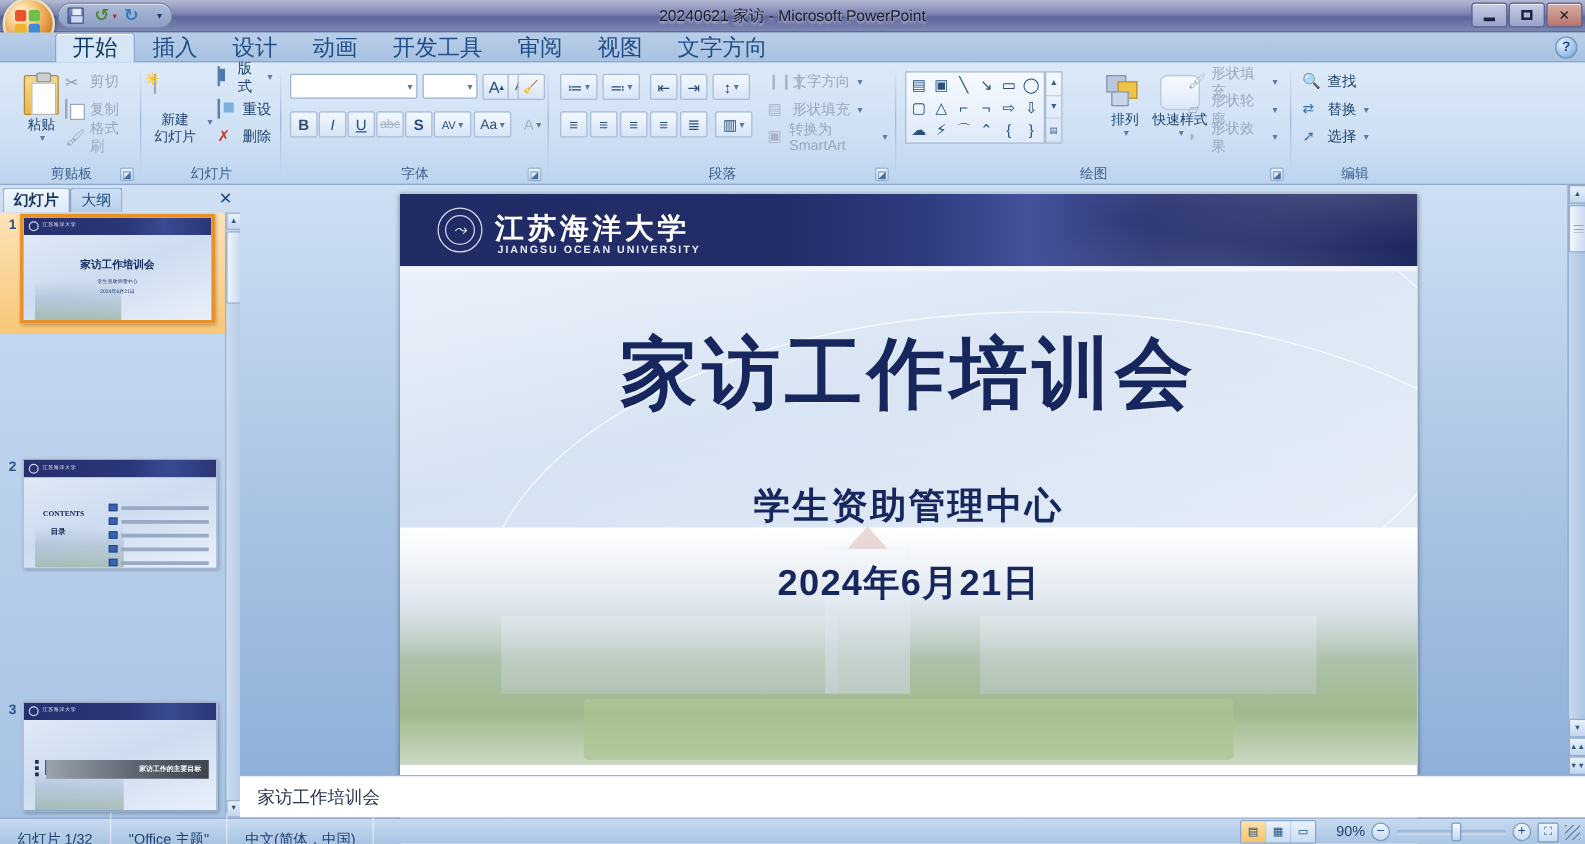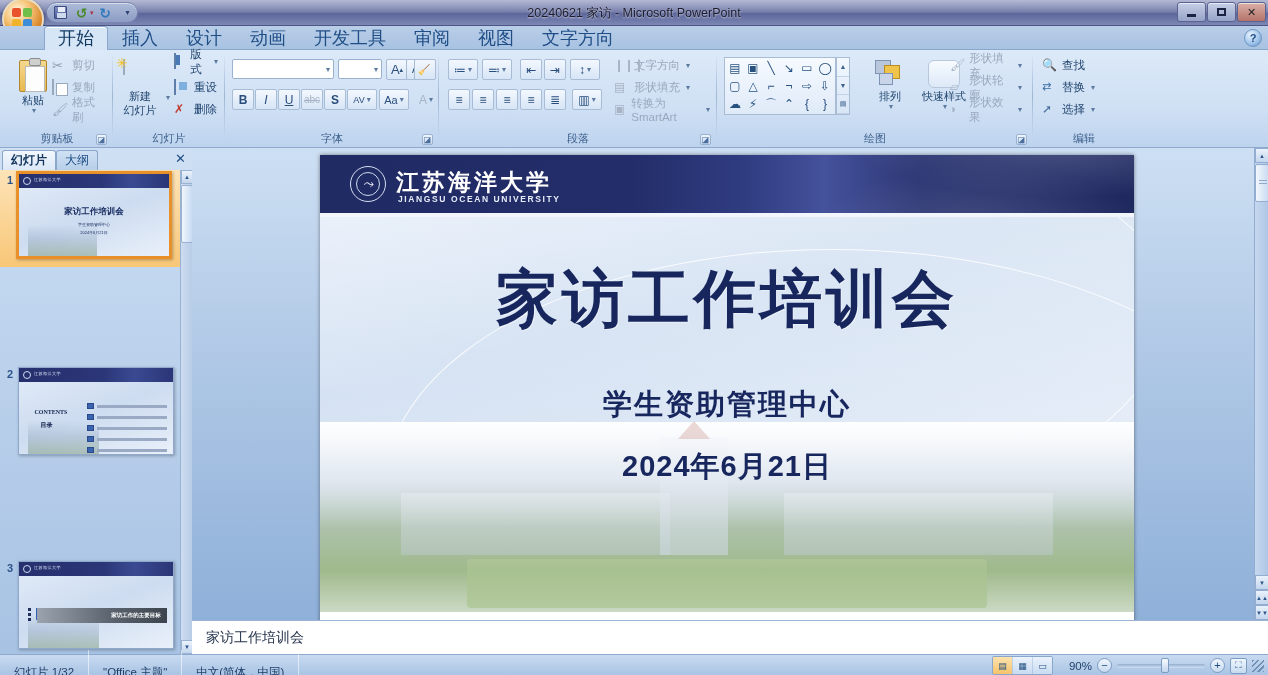--- a/index.html
+++ b/index.html
@@ -561,21 +561,21 @@
             <div class="shapecell">{</div>
             <div class="shapecell">}</div>
           </div>
           <div class="spin">
             <div>▲</div>
             <div>▼</div>
             <div>▤</div>
           </div>
         </div>
 
-        <div class="bigbtn" style="position:absolute;left:148px;top:4px;width:44px;">
+        <div class="bigbtn" style="position:absolute;left:158px;top:4px;width:44px;">
           <span class="ico arrange">
             <span class="arr-a"></span>
               <span class="arr-b"></span>
               <span class="arr-c"></span>
           </span>
           <span class="lbl">排列</span>
           <span class="caret">▾</span>
         </div>
         <div class="bigbtn" style="position:absolute;left:196px;top:4px;width:56px;">
           <span class="ico qstyle"></span>

